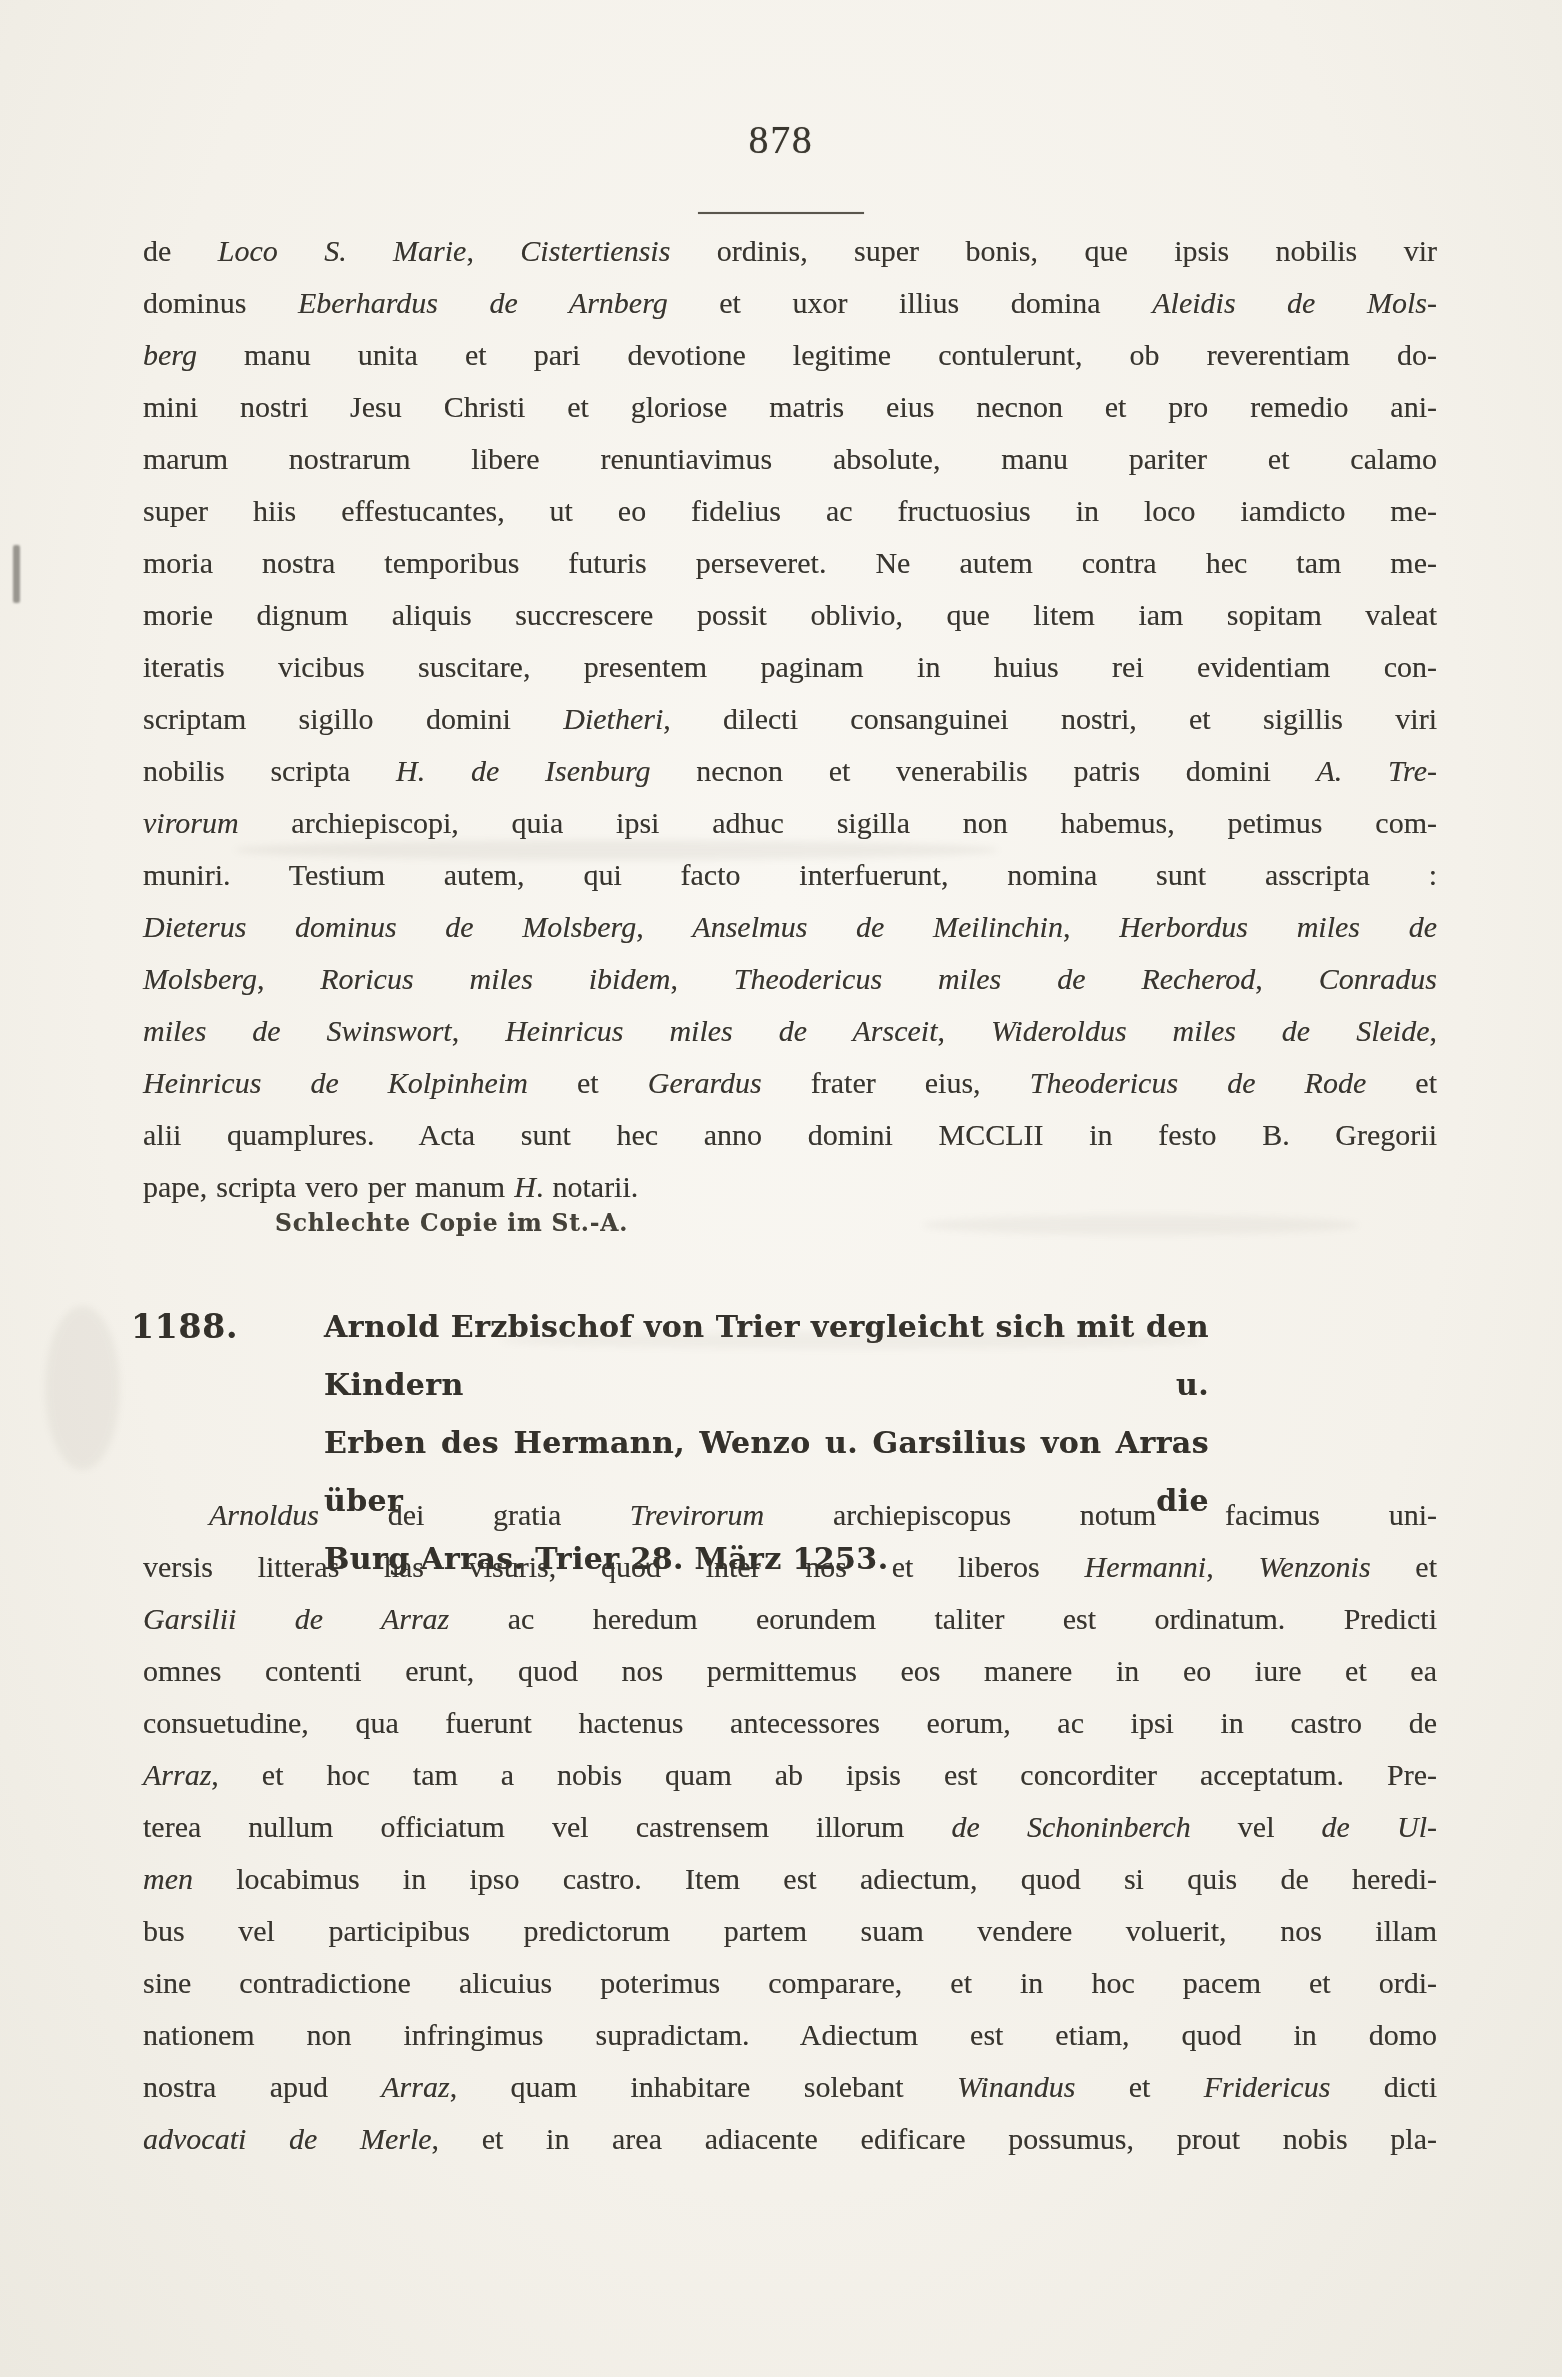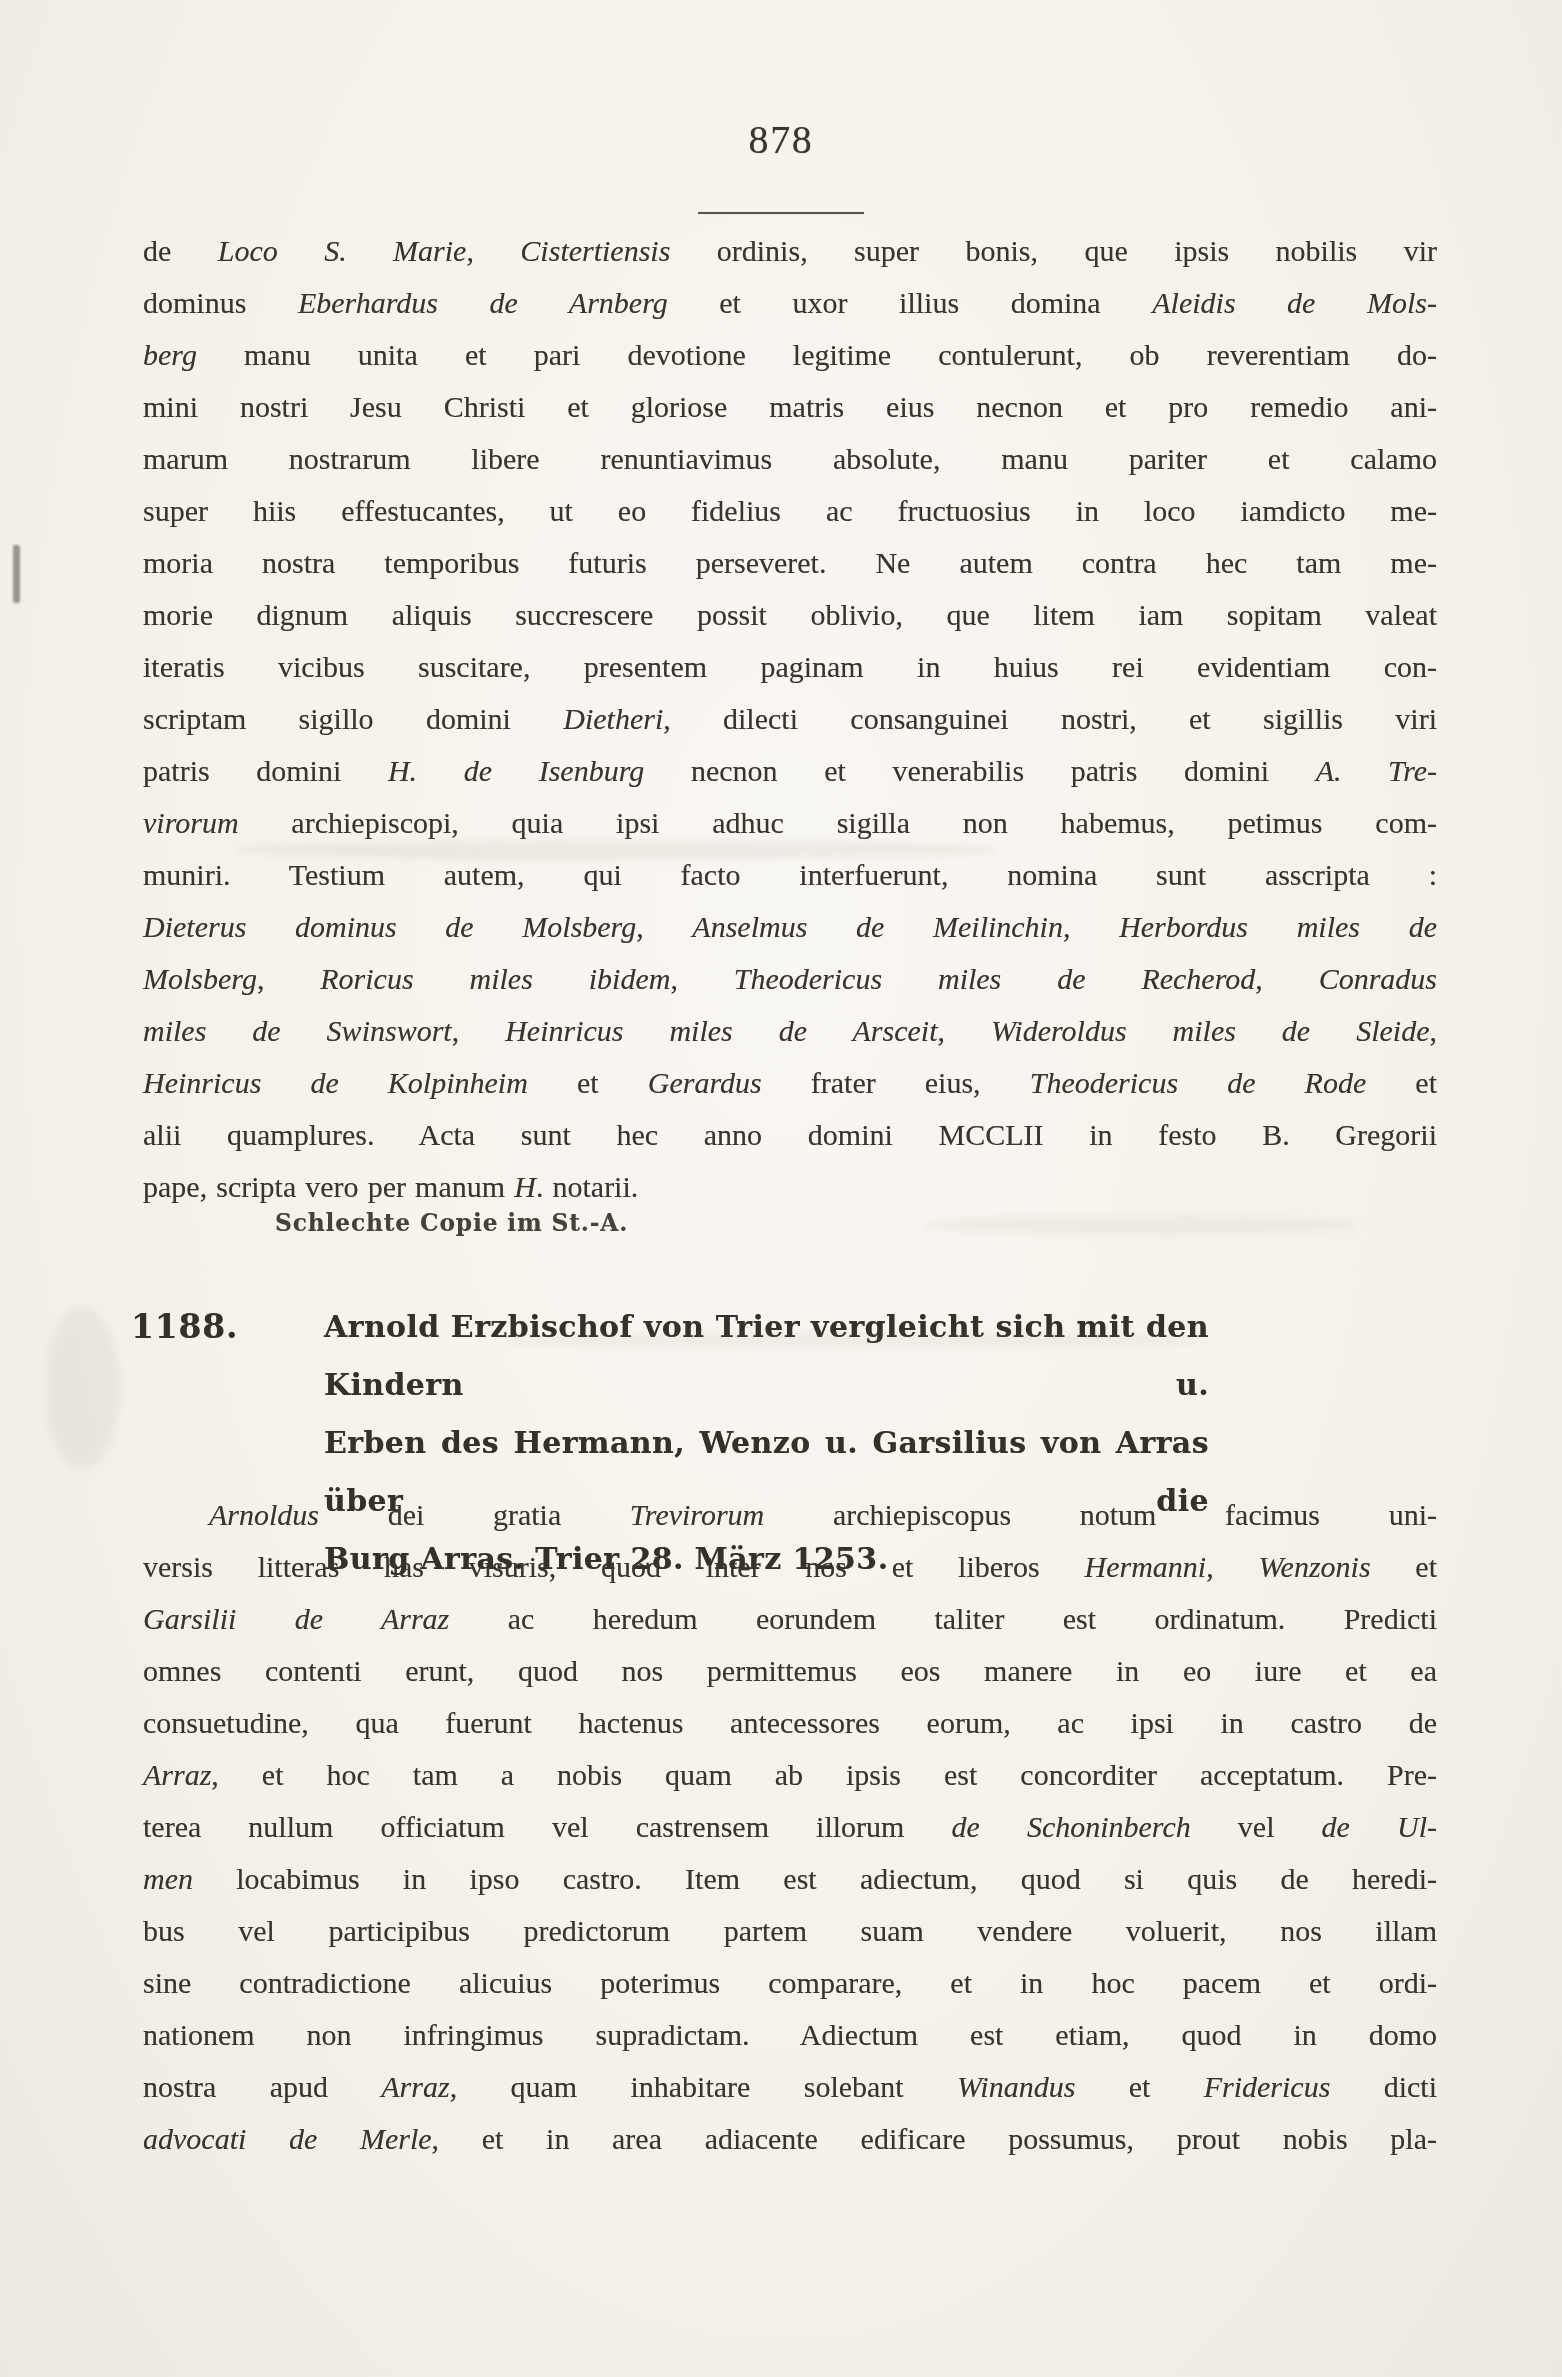--- a/index.html
+++ b/index.html
@@ -104,21 +104,21 @@
       <div class="textline"><span>de </span><i>Loco S. Marie</i><span>, </span><i>Cistertiensis</i><span> ordinis, super bonis, que ipsis nobilis vir</span></div>
       <div class="textline"><span>dominus </span><i>Eberhardus de Arnberg</i><span> et uxor illius domina </span><i>Aleidis de Mols-</i></div>
       <div class="textline"><i>berg</i><span> manu unita et pari devotione legitime contulerunt, ob reverentiam do-</span></div>
       <div class="textline"><span>mini nostri Jesu Christi et gloriose matris eius necnon et pro remedio ani-</span></div>
       <div class="textline"><span>marum nostrarum libere renuntiavimus absolute, manu pariter et calamo</span></div>
       <div class="textline"><span>super hiis effestucantes, ut eo fidelius ac fructuosius in loco iamdicto me-</span></div>
       <div class="textline"><span>moria nostra temporibus futuris perseveret. Ne autem contra hec tam me-</span></div>
       <div class="textline"><span>morie dignum aliquis succrescere possit oblivio, que litem iam sopitam valeat</span></div>
       <div class="textline"><span>iteratis vicibus suscitare, presentem paginam in huius rei evidentiam con-</span></div>
       <div class="textline"><span>scriptam sigillo domini </span><i>Dietheri</i><span>, dilecti consanguinei nostri, et sigillis viri</span></div>
-      <div class="textline"><span>patris domini </span><i>H. de Isenburg</i><span> necnon et venerabilis patris domini </span><i>A. Tre-</i></div>
+      <div class="textline"><span>nobilis scripta </span><i>H. de Isenburg</i><span> necnon et venerabilis patris domini </span><i>A. Tre-</i></div>
       <div class="textline"><i>virorum</i><span> archiepiscopi, quia ipsi adhuc sigilla non habemus, petimus com-</span></div>
       <div class="textline"><span>muniri. Testium autem, qui facto interfuerunt, nomina sunt asscripta :</span></div>
       <div class="textline"><i>Dieterus dominus de Molsberg</i><span>, </span><i>Anselmus de Meilinchin</i><span>, </span><i>Herbordus miles de</i></div>
       <div class="textline"><i>Molsberg</i><span>, </span><i>Roricus miles ibidem</i><span>, </span><i>Theodericus miles de Recherod</i><span>, </span><i>Conradus</i></div>
       <div class="textline"><i>miles de Swinswort</i><span>, </span><i>Heinricus miles de Arsceit</i><span>, </span><i>Wideroldus miles de Sleide</i><span>,</span></div>
       <div class="textline"><i>Heinricus de Kolpinheim</i><span> et </span><i>Gerardus</i><span> frater eius, </span><i>Theodericus de Rode</i><span> et</span></div>
       <div class="textline"><span>alii quamplures. Acta sunt hec anno domini MCCLII in festo B. Gregorii</span></div>
       <div class="textline last-left"><span>pape, scripta vero per manum </span><i>H</i><span>. notarii.</span></div>
     </div>
 

